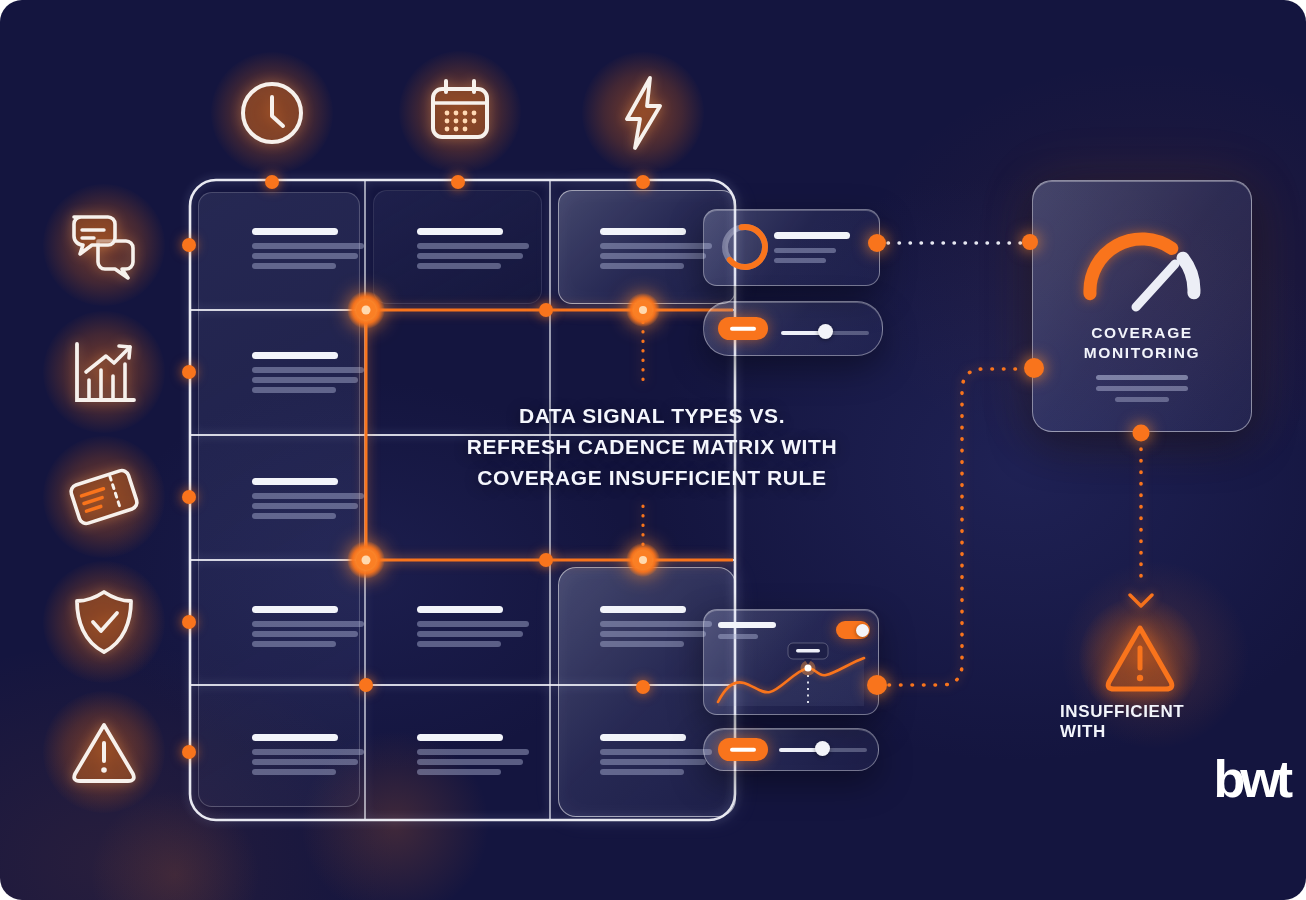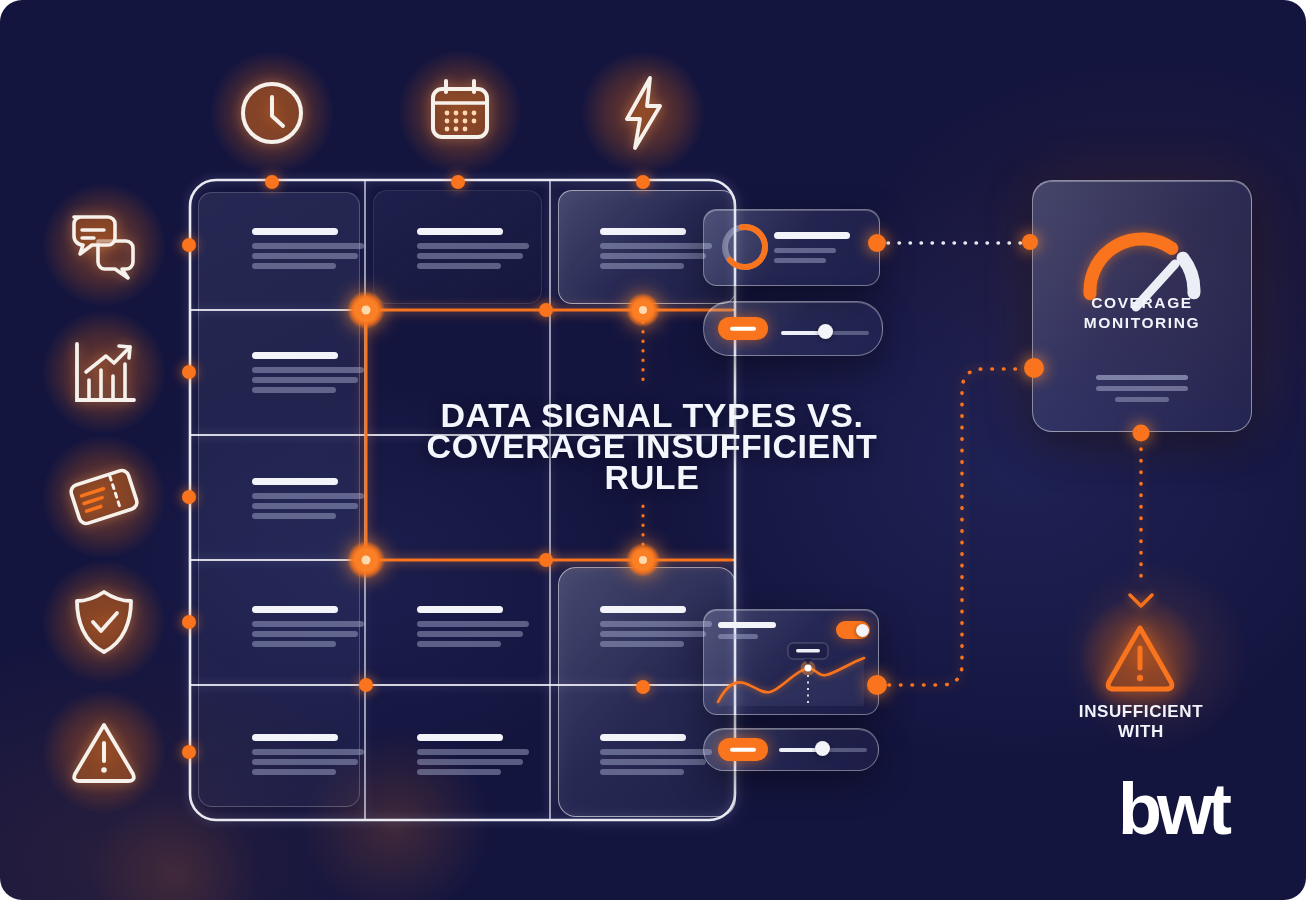--- a/index.html
+++ b/index.html
@@ -37,35 +37,35 @@
          border:1px solid rgba(255,255,255,.38);border-radius:14px;
          box-shadow:0 12px 34px rgba(0,0,0,.38), inset 0 1px 0 rgba(255,255,255,.25);}
   .pill{border-radius:26px;}
   .toggle{position:absolute;background:#f9741c;border-radius:12px;box-shadow:0 0 14px rgba(249,116,28,.55);}
   .toggle .dash{position:absolute;left:50%;top:50%;transform:translate(-50%,-50%);width:26px;height:4.5px;border-radius:3px;background:#fff;}
   .knob{position:absolute;background:#f3f4f9;border-radius:50%;box-shadow:0 1px 4px rgba(0,0,0,.4);}
   .track-w{position:absolute;height:3.5px;border-radius:2px;background:#eef0f8;}
   .track-g{position:absolute;height:3.5px;border-radius:2px;background:rgba(220,225,245,.30);}
   
   #title{left:392px;top:400px;width:520px;text-align:center;color:#f4f6fd;font-weight:800;
-         font-size:34px;line-height:31px;letter-spacing:.6px;
+         font-size:21px;line-height:31px;letter-spacing:.6px;
          text-shadow:0 2px 14px rgba(0,0,0,.45);}
   
   #coverage-panel{left:1032px;top:180px;width:218px;height:250px;border-radius:20px;
       background:linear-gradient(128deg, rgba(198,206,238,.25) 0%, rgba(150,158,205,.15) 48%, rgba(116,124,172,.10) 100%);
       border:1.5px solid rgba(255,255,255,.45);
       box-shadow:0 14px 44px rgba(0,0,0,.40), 0 0 60px rgba(222,120,46,.12), inset 0 1px 0 rgba(255,255,255,.3);}
-  #coverage-title{position:absolute;left:0;top:112px;width:100%;text-align:center;color:#f2f4fb;
+  #coverage-title{position:absolute;left:0;top:142px;width:100%;text-align:center;color:#f2f4fb;
       font-weight:800;font-size:15.5px;line-height:20px;letter-spacing:1.6px;}
   
-  #insufficient-label{left:1060px;top:702px;width:162px;text-align:center;color:#f2f4fb;
+  #insufficient-label{left:1060px;top:702px;width:162px;text-align:left;color:#f2f4fb;
       font-weight:800;font-size:17px;line-height:20px;letter-spacing:.6px;}
   
-  #logo{left:1118px;top:768px;width:170px;text-align:left;color:#ffffff;font-weight:800;
-        font-size:72px;letter-spacing:-5px;}
+  #logo{left:1118px;top:749px;width:170px;text-align:right;color:#ffffff;font-weight:800;
+        font-size:52px;letter-spacing:-5px;}
   
   .icon{position:absolute;width:110px;height:110px;display:flex;align-items:center;justify-content:center;}
   .icon::before{content:"";position:absolute;inset:-6px;border-radius:50%;
       background:radial-gradient(circle, rgba(205,95,28,.55) 0%, rgba(185,85,25,.28) 45%, transparent 72%);}
   .icon svg{position:relative;filter:drop-shadow(0 0 6px rgba(255,170,90,.45));}
 </style>
 </head>
 <body>
 
 <div id="canvas">
@@ -212,20 +212,21 @@
       <g>
           <circle cx="643" cy="560" r="17" fill="url(#gdot)"></circle>
           <circle cx="643" cy="560" r="9.5" fill="#fb7f24"></circle>
           <circle cx="643" cy="560" r="4" fill="#ffd9ae"></circle>
         </g>
     </g>
   </svg>
 
   <div class="abs" id="title">
     <div>DATA SIGNAL TYPES VS.</div>
+    <div>REFRESH CADENCE MATRIX WITH</div>
     <div>COVERAGE INSUFFICIENT RULE</div>
   </div>
 
   <div class="panel" style="left:703px;top:209px;width:175px;height:75px;">
     <svg width="56" height="56" viewBox="-28 -28 56 56" style="position:absolute;left:13px;top:9px;">
       <circle r="20" fill="rgba(255,255,255,.06)" stroke="rgba(228,233,250,.35)" stroke-width="6"></circle>
       <path d="M -3.5 -19.7 A 20 20 0 1 1 -15.3 12.9" fill="none" stroke="#f9741c" stroke-width="6" stroke-linecap="round"></path>
     </svg>
     <div class="bars" style="left:70px;top:22px;">
       <div class="bar w" style="width:76px;margin-bottom:9px;"></div>

